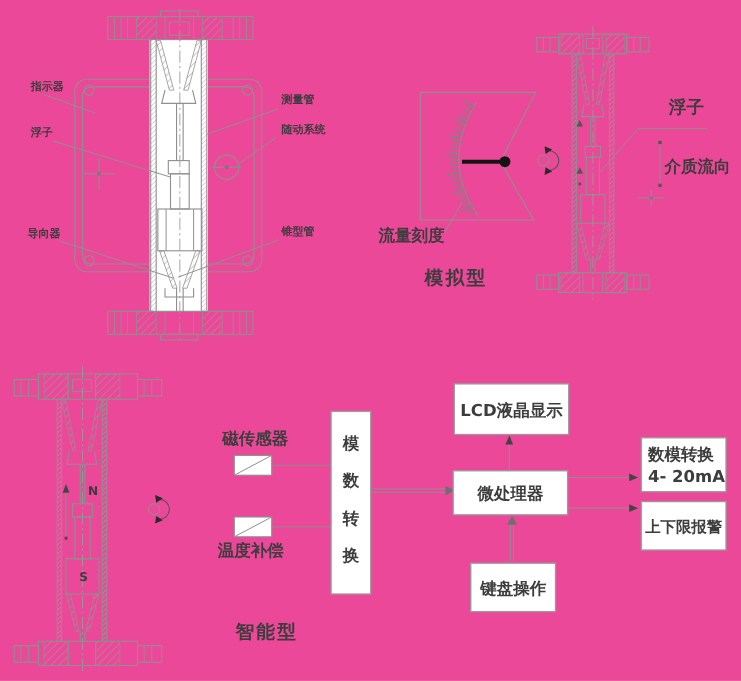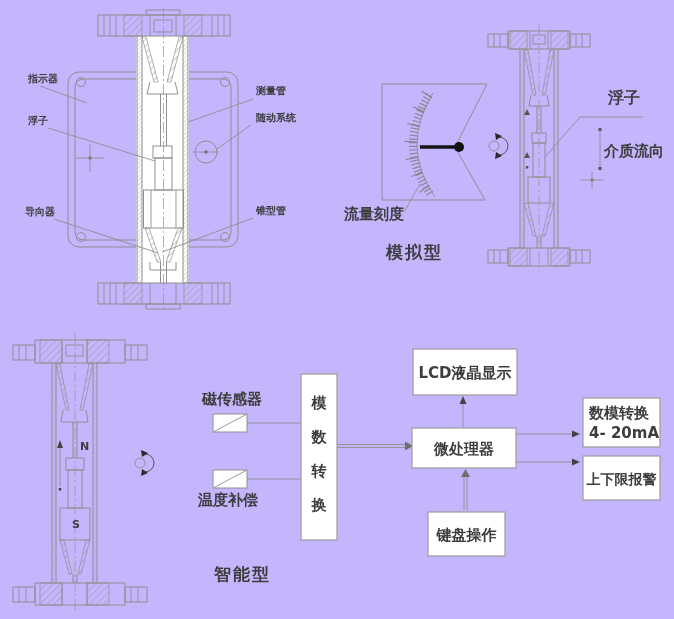--- a/index.html
+++ b/index.html
@@ -1,16 +1,16 @@
 <!DOCTYPE html>
 <html><head>
 <meta charset="utf-8">
 <style>
   html,body { margin:0; padding:0; background:#ffffff; }
-  .canvas { position:relative; width:674px; height:619px; background:#c4b5fd; overflow:hidden; }
+  .canvas { position:relative; width:674px; height:619px; background:#ec4899; overflow:hidden; }
   svg { display:block; }
   .ln   { fill:none; stroke:#8f8f8f; stroke-width:1; }
   .lnt  { fill:none; stroke:#8f8f8f; stroke-width:0.9; }
   .boxw { fill:#ffffff; stroke:#8f8f8f; stroke-width:1; }
   .hatch{ fill:url(#h45); stroke:#8f8f8f; stroke-width:0.7; }
   .wall { fill:url(#h45d); stroke:none; }
   .cl   { fill:none; stroke:#9a9a9a; stroke-width:0.8; stroke-dasharray:11 3 2 3; }
   .box  { fill:#ffffff; stroke:#9b9b9b; stroke-width:1.2; }
   text  { font-family:"DejaVu Sans","Liberation Sans",sans-serif; fill:#3d3d3d; font-weight:bold; }
   .t10 { font-size:10px; }

